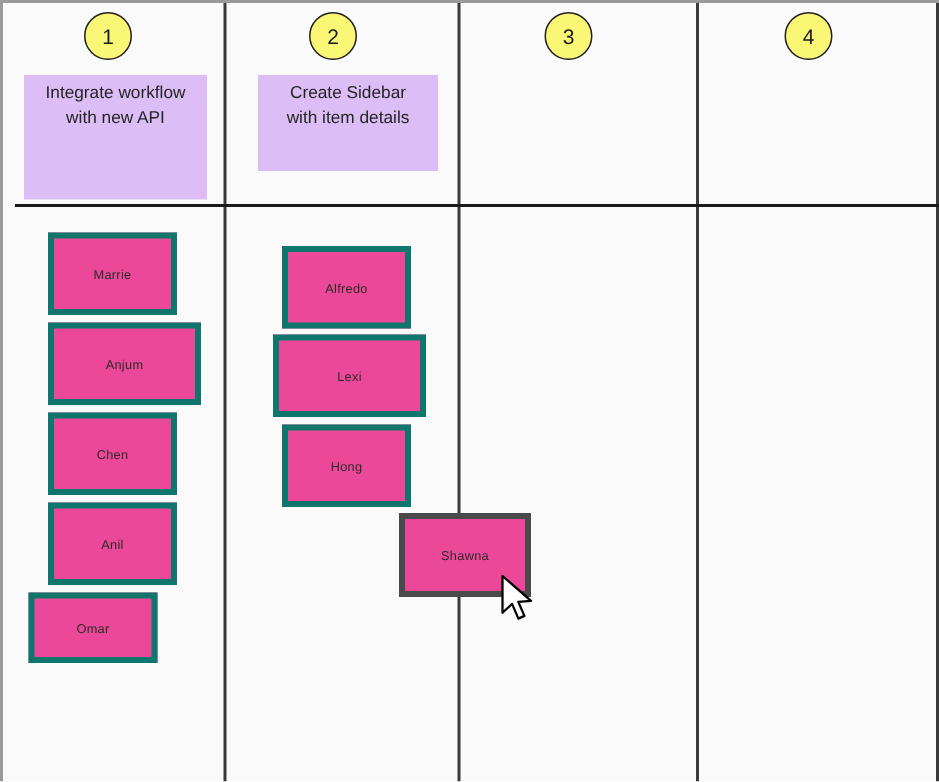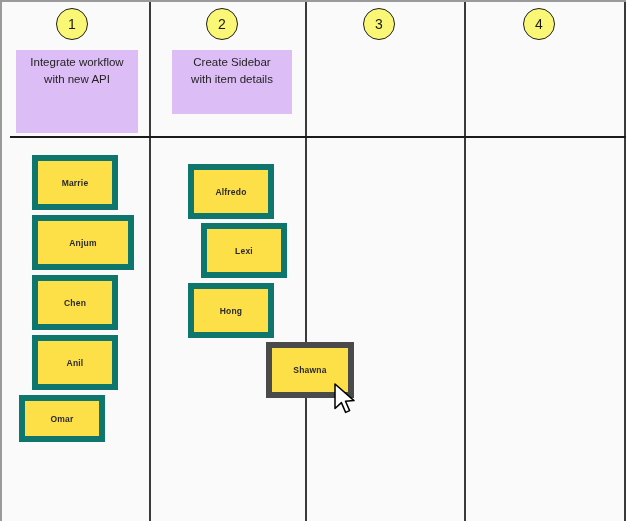--- a/index.html
+++ b/index.html
@@ -64,30 +64,29 @@
     box-sizing: border-box;
     padding: 4px 10px;
     font-size: 11.5px;
     line-height: 1.45;
     color: #232323;
   }
 
   
   .person-card {
     position: absolute;
-    background: #fde047;
-    border: 6px solid #0f766e;
+    background: #ec4899;
+    border: 4px solid #0f766e;
     box-sizing: border-box;
     display: flex;
     align-items: center;
     justify-content: center;
     font-size: 8.5px;
     color: #2a2a2a;
     letter-spacing: 0.2px;
-    font-weight: bold;
   }
   .person-card.dragging {
     border-color: #4a4a4a;
     z-index: 40;
   }
 
   
   #cursor {
     position: absolute;
     z-index: 60;
@@ -138,21 +137,21 @@
   <div class="person-card" style="left: 30px; top: 333px; width: 86px; height: 55px;">
     <span>Anil</span>
   </div>
   <div class="person-card" style="left: 17px; top: 393px; width: 86px; height: 47px;">
     <span>Omar</span>
   </div>
 
   <div class="person-card" style="left: 186px; top: 162px; width: 86px; height: 55px;">
     <span>Alfredo</span>
   </div>
-  <div class="person-card" style="left: 199px; top: 221px; width: 86px; height: 55px;">
+  <div class="person-card" style="left: 180px; top: 221px; width: 102px; height: 55px;">
     <span>Lexi</span>
   </div>
   <div class="person-card" style="left: 186px; top: 281px; width: 86px; height: 55px;">
     <span>Hong</span>
   </div>
 
   <div class="person-card dragging" style="left: 264px; top: 340px; width: 88px; height: 56px;">
     <span>Shawna</span>
   </div>
 

